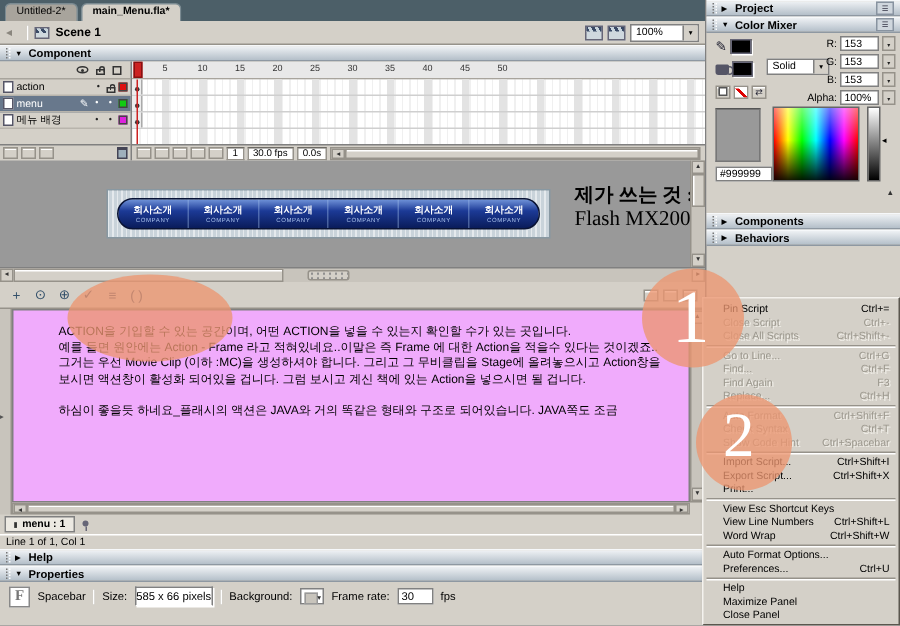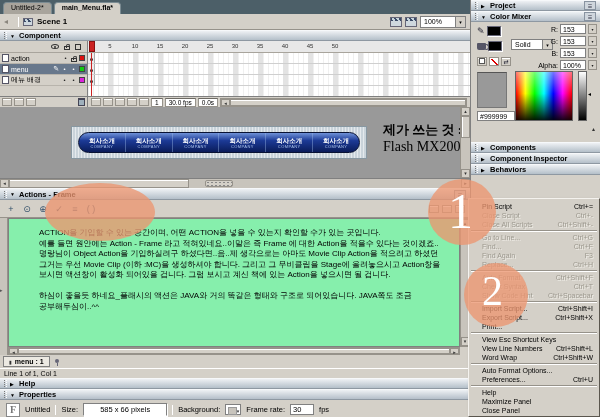--- a/index.html
+++ b/index.html
@@ -114,21 +114,21 @@
       background-image:radial-gradient(circle at 50% 50%, #888 0.5px, transparent 1px); background-size:4px 3px; }
 
   
   .actions-header { height:12px; }
   .actions-toolbar { height:18px; background:#d4d0c8; border-bottom:1px solid #96928a; display:flex; align-items:center; padding:0 5px; gap:4px; }
   .tb-icon { width:12px; height:12px; font-size:9px; color:#33506a; display:flex; align-items:center; justify-content:center; }
   .tb-right { margin-left:auto; display:flex; gap:3px; }
   .script-area { height:137px; background:#d4d0c8; position:relative; }
   .script-left-strip { position:absolute; left:0; top:0; width:8px; height:100%; background:#c8c4bc; border-right:1px solid #96928a; }
   .script-left-strip::after { content:"\25B8"; position:absolute; top:50%; left:0; font-size:5px; color:#555; }
-  .script-white { position:absolute; left:8px; top:0; right:10px; bottom:8px; background:#86efac;
+  .script-white { position:absolute; left:8px; top:0; right:10px; bottom:8px; background:#f0abfc;
       border:1px solid #808080; overflow:hidden; padding:9px 4px 0 30px; font-size:8px; line-height:10.5px; }
   .script-line { white-space:nowrap; }
   .script-vscroll { position:absolute; right:0; top:0; width:10px; bottom:8px; background:#c8c4bc; border:1px solid #96928a;
       display:flex; flex-direction:column; }
   .script-hscroll { position:absolute; left:8px; right:10px; bottom:0; height:8px; background:#c8c4bc;
       border:1px solid #96928a; display:flex; align-items:stretch; }
   .script-hscroll .hs-thumb { flex:1; }
 
   .script-tabbar { height:13px; background:#d4d0c8; display:flex; align-items:center; padding:0 3px; gap:3px; }
   .script-tab { height:11px; background:#ece9e2; border:1px solid #808080; font-size:7px; font-weight:bold;
@@ -137,21 +137,21 @@
   .icon-pin { width:8px; height:8px; position:relative; }
   .icon-pin::before { content:""; position:absolute; left:2px; top:1px; width:4px; height:4px; background:#667; border-radius:50%; }
   .icon-pin::after { content:""; position:absolute; left:4px; top:5px; width:1px; height:3px; background:#667; }
   .script-status { height:10px; background:#d4d0c8; border-top:1px solid #fff; font-size:7px;
       display:flex; align-items:center; padding:0 4px; }
 
   .props-content { height:19px; background:#d4d0c8; display:flex; align-items:center; gap:5px; padding:0 6px; font-size:7.5px; }
   .doc-icon { width:14px; height:14px; background:#fff; border:1px solid #888; display:flex; align-items:center; justify-content:center;
       font-family:"Liberation Serif",serif; font-weight:bold; color:#777; font-size:10px; }
   .sunken-btn { background:#fff; border:1px solid #808080; border-bottom-color:#fff; box-shadow:1px 1px 0 #fff;
-      padding:1px 16px; font-size:7.5px; }
+      padding:1px 0; font-size:7.5px; }
   .bg-swatch { width:16px; height:11px; background:#fff; border:1px solid #808080; position:relative; }
   .bg-swatch::before { content:""; position:absolute; left:2px; top:2px; width:7px; height:6px; background:#c8c4bc; border:1px solid #999; }
   .bg-swatch::after { content:"\25BE"; position:absolute; right:1px; bottom:0; font-size:5px; color:#333; }
   .text-input { height:11px; background:#fff; border:1px solid #808080; font-size:7.5px; padding:0 2px;
       font-family:"Liberation Sans",sans-serif; }
 
   
   .sidebar { position:absolute; left:470px; top:0; width:130px; height:417px; background:#d4d0c8; border-left:1px solid #808080; }
   .sb-header { height:11px; }
   .mixer { position:relative; height:120px; background:#d4d0c8; font-size:7px; }
@@ -348,50 +348,42 @@
       </div>
     </div>
     <div class="stage-hscroll">
       <span class="hs-arrow">◂</span>
       <span class="hs-thumb"></span>
       <span style="flex:1"></span>
       <span class="hs-arrow">▸</span>
       <span class="splitter-grip"></span>
     </div>
 
-    <div class="panel-header actions-header">
-      <span class="grip"></span>
-      <span class="arr">▼</span>
-      <span>Actions - Frame</span>
-      <span class="panel-menu-btn">☰</span>
-    </div>
     <div class="actions-toolbar">
       <span class="tb-icon">+</span>
       <span class="tb-icon">⊙</span>
       <span class="tb-icon">⊕</span>
       <span class="tb-icon">✓</span>
       <span class="tb-icon">≡</span>
       <span class="tb-icon">( )</span>
       <span class="tb-right">
         <span class="mini-btn"></span>
         <span class="mini-btn"></span>
         <span class="mini-btn"></span>
       </span>
     </div>
     <div class="script-area">
       <div class="script-left-strip"></div>
       <div class="script-white">
           <div class="script-line">ACTION을 기입할 수 있는 공간이며, 어떤 ACTION을 넣을 수 있는지 확인할 수가 있는 곳입니다.</div>
           <div class="script-line">예를 들면 원안에는 Action - Frame 라고 적혀있네요..이말은 즉 Frame 에 대한 Action을 적을수 있다는 것이겠죠..</div>
-          <div class="script-line">명랑님이 Object Action을 기입하실려구 하셨다면..음..제 생각으로는 아마도 Movie Clip Action을 적으려고 하셨던</div>
           <div class="script-line">그거는 우선 Movie Clip (이하 :MC)을 생성하셔야 합니다. 그리고 그 무비클립을 Stage에 올려놓으시고 Action창을</div>
           <div class="script-line">보시면 액션창이 활성화 되어있을 겁니다. 그럼 보시고 계신 책에 있는 Action을 넣으시면 될 겁니다.</div>
           <div class="script-line">&nbsp;</div>
           <div class="script-line">하심이 좋을듯 하네요_플래시의 액션은 JAVA와 거의 똑같은 형태와 구조로 되어있습니다. JAVA쪽도 조금</div>
-          <div class="script-line">공부해두심이..^^</div>
         </div>
       <div class="script-vscroll">
         <span class="vs-arrow">▴</span>
         <span class="vs-track"></span>
         <span class="vs-arrow">▾</span>
       </div>
       <div class="script-hscroll">
         <span class="hs-arrow">◂</span>
         <span class="hs-thumb"></span>
         <span class="hs-arrow">▸</span>
@@ -414,21 +406,21 @@
       <span>Help</span>
     </div>
 
     <div class="panel-header">
       <span class="grip"></span>
       <span class="arr">▼</span>
       <span>Properties</span>
     </div>
     <div class="props-content">
       <span class="doc-icon">F</span>
-      <span>Untitled</span>
+      <span>Spacebar</span>
       <span class="vsep"></span>
       <span>Size:</span>
       <button class="sunken-btn">585 x 66 pixels</button>
       <span class="vsep"></span>
       <span>Background:</span>
       <span class="bg-swatch"></span>
       <span>Frame rate:</span>
       <input class="text-input" style="width: 24px;" value="30">
       <span>fps</span>
     </div>
@@ -499,25 +491,20 @@
     </div>
 
     <div class="panel-header sb-header">
       <span class="grip"></span>
       <span class="arr">▶</span>
       <span>Components</span>
     </div>
     <div class="panel-header sb-header">
       <span class="grip"></span>
       <span class="arr">▶</span>
-      <span>Component Inspector</span>
-    </div>
-    <div class="panel-header sb-header">
-      <span class="grip"></span>
-      <span class="arr">▶</span>
       <span>Behaviors</span>
     </div>
   </div>
 
   <div class="context-menu">
       <div class="menu-item">
         <span class="menu-label">Pin Script</span>
         <span class="menu-shortcut">Ctrl+=</span>
       </div>
       <div class="menu-item disabled">

